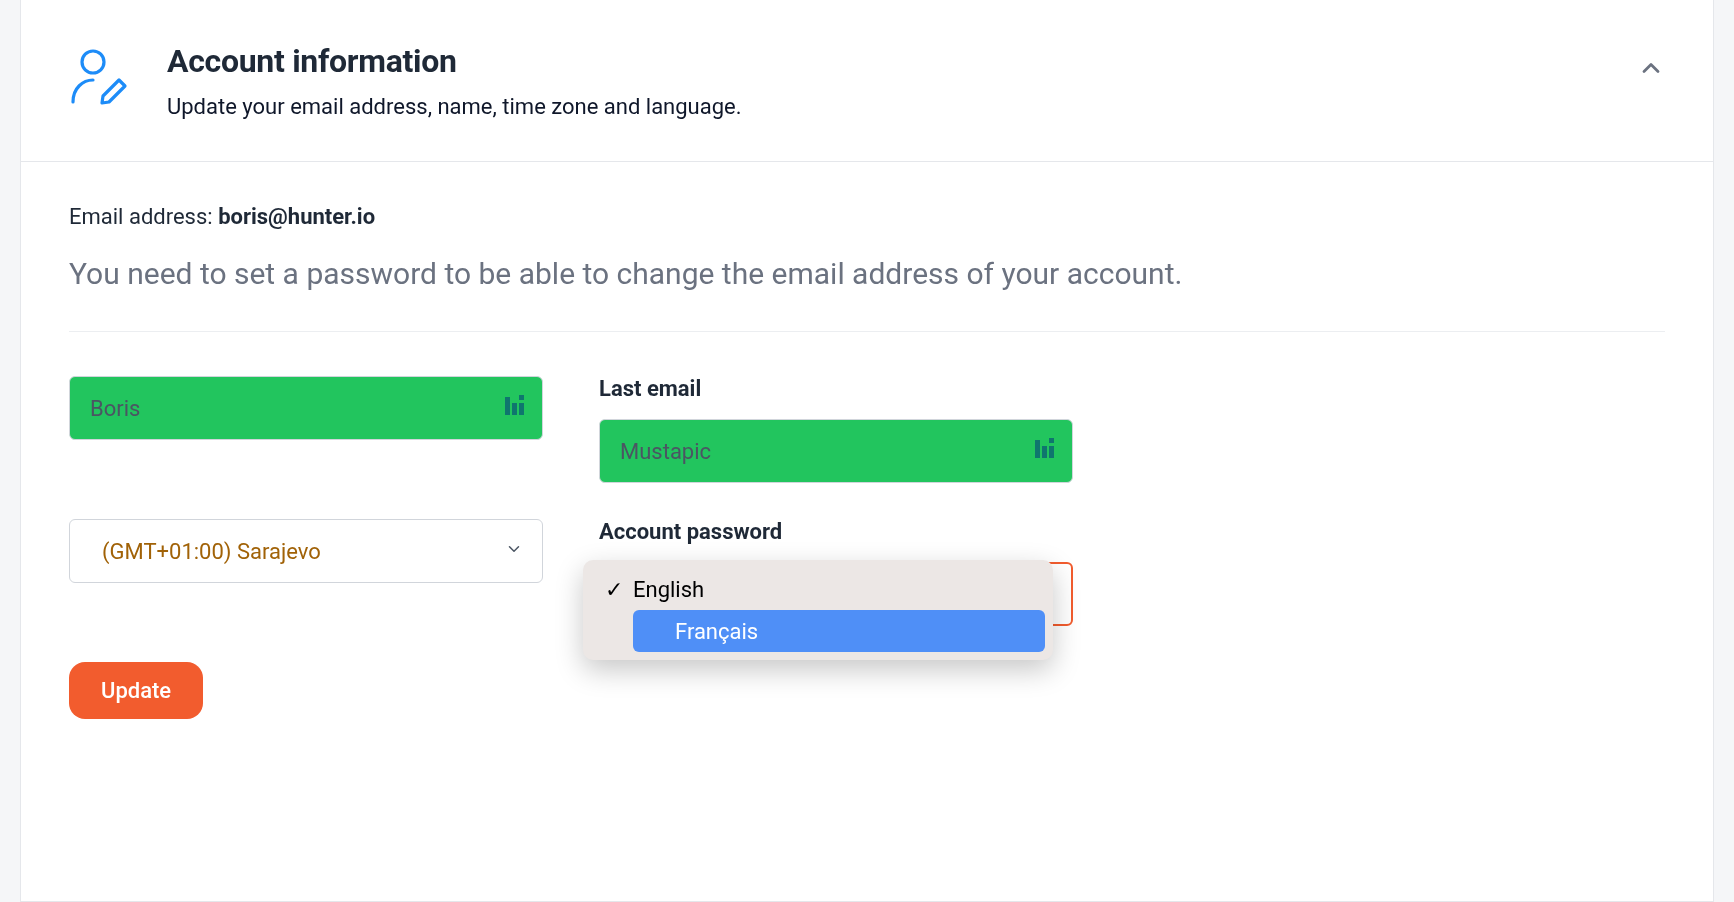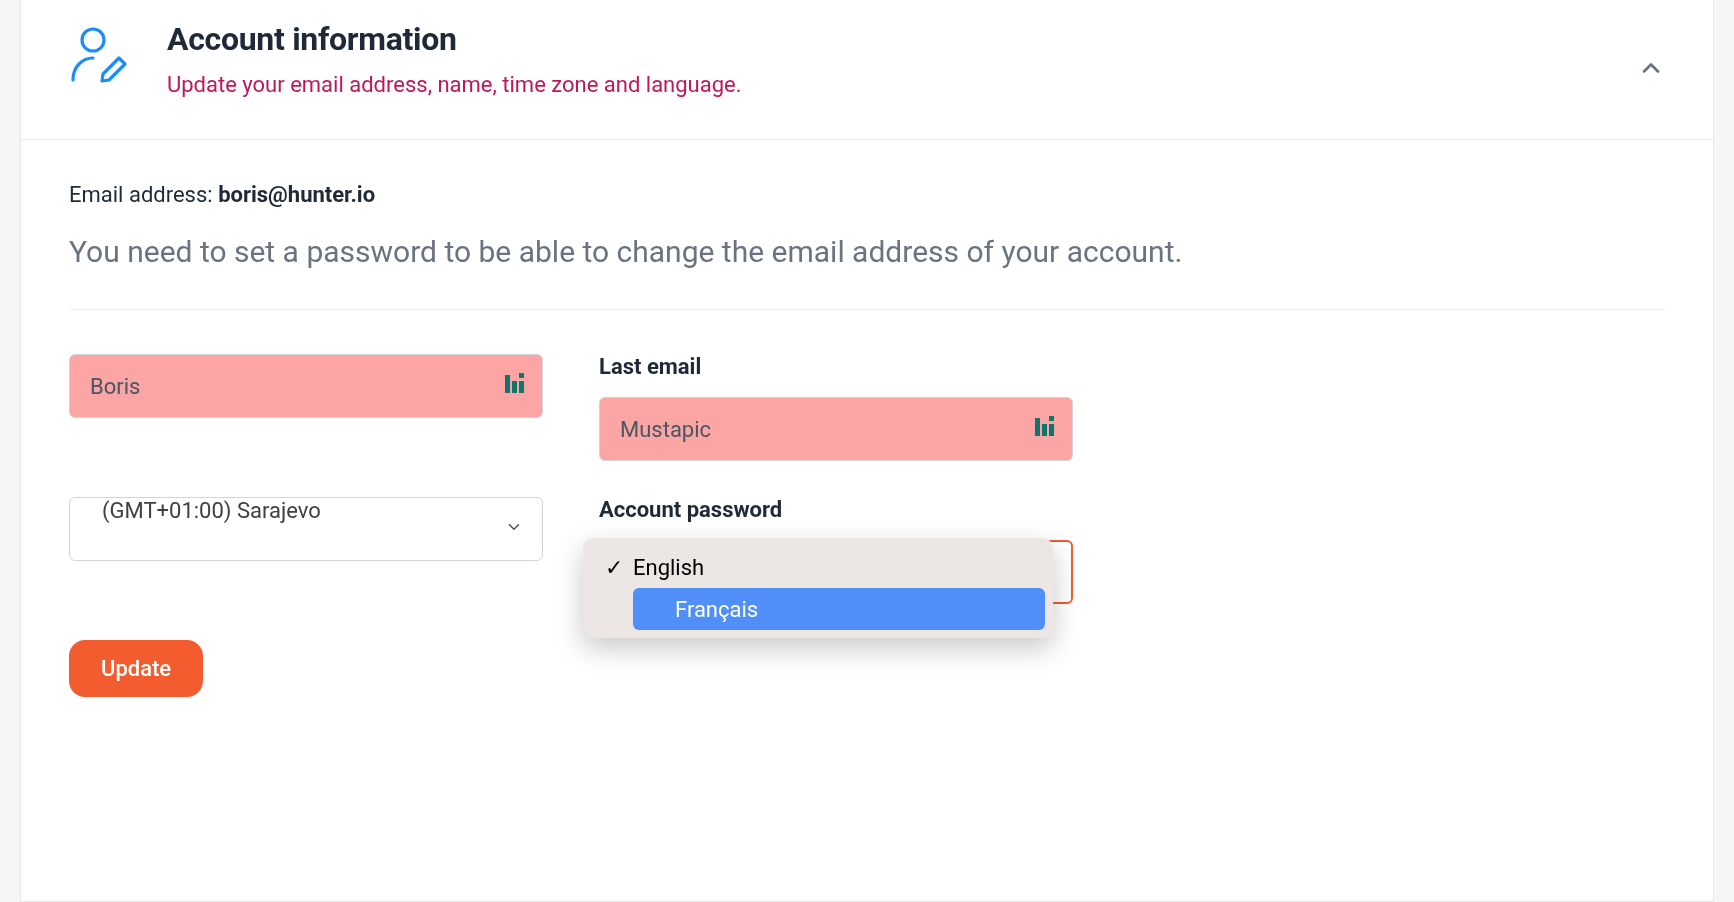--- a/index.html
+++ b/index.html
@@ -15,42 +15,42 @@
     .panel {
       background: #ffffff;
       border: 1px solid #e5e7eb;
       border-top: none;
       margin: 0 20px;
       min-height: 902px;
     }
     .panel-header {
       display: flex;
       align-items: flex-start;
-      padding: 20px 48px 42px 48px;
+      padding: 42px 48px 42px 48px;
       border-bottom: 1px solid #e5e7eb;
       position: relative;
     }
     .header-icon {
       flex-shrink: 0;
       margin-right: 36px;
       margin-top: 6px;
     }
     .header-text {
       flex: 1;
     }
     .panel-title {
       font-size: 32px;
       font-weight: 700;
       color: #1f2937;
       margin-bottom: 14px;
       letter-spacing: -0.3px;
     }
     .panel-subtitle {
       font-size: 22px;
-      color: #be185d;
+      color: #0f172a;
       font-weight: 400;
       margin-top: 6px;
     }
     .collapse-btn {
       position: absolute;
       right: 48px;
       top: 54px;
       cursor: pointer;
       color: #6b7280;
     }
@@ -100,42 +100,42 @@
     }
     .text-input {
       width: 100%;
       height: 64px;
       border: 1px solid #d1d5db;
       border-radius: 6px;
       padding: 0 52px 0 20px;
       font-size: 22px;
       color: #4b5563;
       font-family: inherit;
-      background: #fca5a5;
+      background: #22c55e;
     }
     .pwmgr-icon {
       position: absolute;
       right: 18px;
       top: 50%;
       transform: translateY(-50%);
       color: #0f766e;
     }
     .select-wrap {
       position: relative;
     }
     .select-display {
       width: 100%;
       height: 64px;
       border: 1px solid #d1d5db;
       border-radius: 6px;
       padding: 0 48px 0 32px;
       font-size: 22px;
-      color: #404040;
-      display: flex;
-      align-items: flex-start;
+      color: #a16207;
+      display: flex;
+      align-items: center;
       cursor: pointer;
       background: #ffffff;
     }
     .select-display.focused {
       border: 2px solid #f25c2e;
     }
     .select-chevron {
       position: absolute;
       right: 20px;
       top: 50%;

